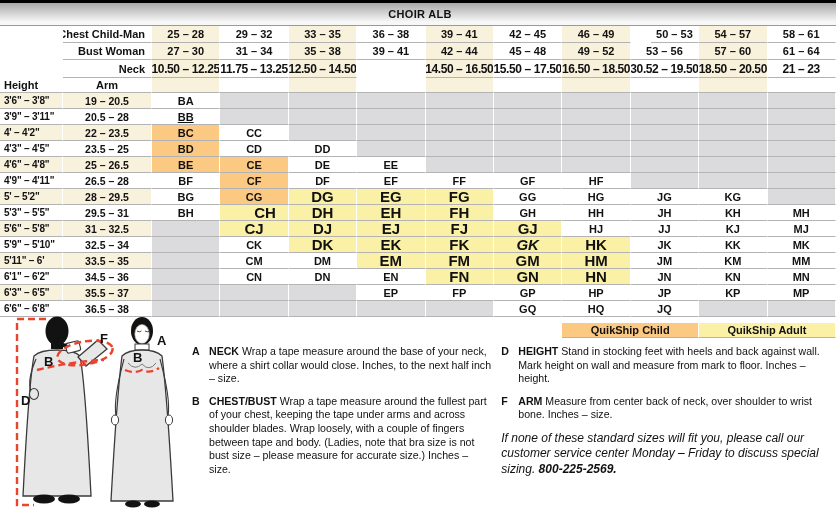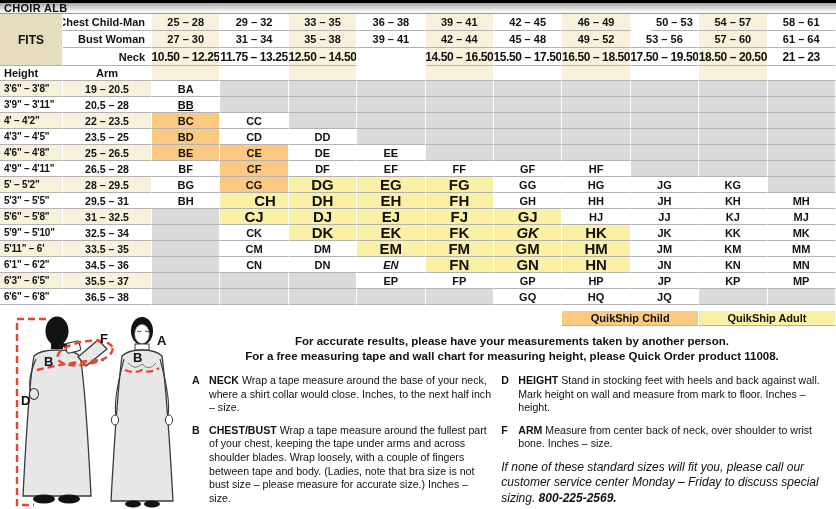--- a/index.html
+++ b/index.html
@@ -5,23 +5,23 @@
   * { margin:0; padding:0; box-sizing:border-box; }
   html,body { background:#888; }
   .stage {
     position:relative; width:836px; height:509px; margin:0 auto;
     background:#fff; overflow:hidden;
     font-family:"Liberation Sans", sans-serif; color:#111;
   }
   
   .chart { position:absolute; top:0; left:0; width:836px; }
   .title-bar {
-    height:14px; border-top:3px solid #000; border-bottom:1px solid #9a9a9a;
+    height:26px; border-top:3px solid #000; border-bottom:1px solid #9a9a9a;
     background:linear-gradient(to bottom,#a8a8a8,#f7f7f7 85%);
-    display:flex; align-items:center;
+    display:flex; align-items:center;justify-content:center;
   }
   .title-bar span { font-weight:bold; font-size:11px; padding-left:4px; letter-spacing:.3px; }
   .grid {
     display:grid; width:836px;
     grid-template-columns:63px 89px repeat(10, 68.4px);
     grid-template-rows:17px 17px 18px 15px repeat(14,16px) 6px 15px;
   }
   .c {
     border-right:1.5px solid #fff; border-bottom:1px solid var(--line,#b3b3b3);
     display:flex; align-items:center; justify-content:center;
@@ -61,21 +61,20 @@
 </head>
 <body style="--child: #FBC981; --adult: #FAF0A6; --cream: #F8F1DB; --tan: #E6DDBC; --gray_cell: #DBDBDD; --line: #B3B3B3; --red: #E8442E;">
 
 <div class="stage">
 
   <div class="chart">
     <div class="title-bar">
       <span>CHOIR ALB</span>
     </div>
     <div class="grid" id="grid">
-        <div class="c fits" style="grid-area: 1 / 1 / 4;">FITS</div>
         <div class="c flab" style="grid-area: 1 / 2;">Chest Child-Man</div>
         <div class="c fval cream" style="grid-area: 1 / 3;">25 – 28</div>
         <div class="c fval w" style="grid-area: 1 / 4;">29 – 32</div>
         <div class="c fval cream" style="grid-area: 1 / 5;">33 – 35</div>
         <div class="c fval w" style="grid-area: 1 / 6;">36 – 38</div>
         <div class="c fval cream" style="grid-area: 1 / 7;">39 – 41</div>
         <div class="c fval w" style="grid-area: 1 / 8;">42 – 45</div>
         <div class="c fval cream" style="grid-area: 1 / 9;">46 – 49</div>
         <div class="c fval w" style="grid-area: 1 / 10; margin-left: 20px;">50 – 53</div>
         <div class="c fval cream" style="grid-area: 1 / 11;">54 – 57</div>
@@ -92,21 +91,21 @@
         <div class="c fval cream" style="grid-area: 2 / 11;">57 – 60</div>
         <div class="c fval w" style="grid-area: 2 / 12;">61 – 64</div>
         <div class="c flab" style="grid-area: 3 / 2;">Neck</div>
         <div class="c fval cream small" style="grid-area: 3 / 3;">10.50 – 12.25</div>
         <div class="c fval w small" style="grid-area: 3 / 4;">11.75 – 13.25</div>
         <div class="c fval cream small" style="grid-area: 3 / 5;">12.50 – 14.50</div>
         <div class="c fval w small" style="grid-area: 3 / 6; margin-top: 22px;">13.75 – 15.25</div>
         <div class="c fval cream small" style="grid-area: 3 / 7;">14.50 – 16.50</div>
         <div class="c fval w small" style="grid-area: 3 / 8;">15.50 – 17.50</div>
         <div class="c fval cream small" style="grid-area: 3 / 9;">16.50 – 18.50</div>
-        <div class="c fval w small" style="grid-area: 3 / 10;">17.50 – 19.50</div>
+        <div class="c fval w small" style="grid-area: 3 / 10;">30.52 – 19.50</div>
         <div class="c fval cream small" style="grid-area: 3 / 11;">18.50 – 20.50</div>
         <div class="c fval w small" style="grid-area: 3 / 12;">21 – 23</div>
         <div class="c hlab" style="grid-area: 4 / 1;">Height</div>
         <div class="c alab" style="grid-area: 4 / 2;">Arm</div>
         <div class="c cream" style="grid-area: 4 / 3;"></div>
         <div class="c w" style="grid-area: 4 / 4;"></div>
         <div class="c cream" style="grid-area: 4 / 5;"></div>
         <div class="c w" style="grid-area: 4 / 6;"></div>
         <div class="c cream" style="grid-area: 4 / 7;"></div>
         <div class="c w" style="grid-area: 4 / 8;"></div>
@@ -244,21 +243,21 @@
         <div class="c s-adult" style="grid-area: 15 / 8;">GM</div>
         <div class="c s-adult" style="grid-area: 15 / 9;">HM</div>
         <div class="c s-std" style="grid-area: 15 / 10;">JM</div>
         <div class="c s-std" style="grid-area: 15 / 11;">KM</div>
         <div class="c s-std" style="grid-area: 15 / 12;">MM</div>
         <div class="c hcell w" style="grid-area: 16 / 1;">6'1" – 6'2"</div>
         <div class="c acell w" style="grid-area: 16 / 2;">34.5 – 36</div>
         <div class="c s-none" style="grid-area: 16 / 3;"></div>
         <div class="c s-std" style="grid-area: 16 / 4;">CN</div>
         <div class="c s-std" style="grid-area: 16 / 5;">DN</div>
-        <div class="c s-std" style="grid-area: 16 / 6; font-style: italic;">EN</div>
+        <div class="c s-std" style="grid-area: 16 / 6;">EN</div>
         <div class="c s-adult" style="grid-area: 16 / 7;">FN</div>
         <div class="c s-adult" style="grid-area: 16 / 8;">GN</div>
         <div class="c s-adult" style="grid-area: 16 / 9;">HN</div>
         <div class="c s-std" style="grid-area: 16 / 10;">JN</div>
         <div class="c s-std" style="grid-area: 16 / 11;">KN</div>
         <div class="c s-std" style="grid-area: 16 / 12;">MN</div>
         <div class="c hcell cream" style="grid-area: 17 / 1;">6'3" – 6'5"</div>
         <div class="c acell cream" style="grid-area: 17 / 2;">35.5 – 37</div>
         <div class="c s-none" style="grid-area: 17 / 3;"></div>
         <div class="c s-none" style="grid-area: 17 / 4;"></div>
@@ -326,24 +325,20 @@
       <path d="M125 55 Q134 59 142 55 Q150 59 159 53" stroke="#E8442E"></path>
     </g>
     <text x="21" y="90" class="flabel">D</text>
     <text x="44" y="51" class="flabel">B</text>
     <text x="100" y="28" class="flabel">F</text>
     <text x="157" y="30" class="flabel">A</text>
     <text x="133" y="47" class="flabel">B</text>
   </svg>
 
   <div class="instructions">
-    <div class="intro">
-      <div>For accurate results, please have your measurements taken by another person.</div>
-      <div>For a free measuring tape and wall chart for measuring height, please Quick Order product 11008.</div>
-    </div>
     <div class="cols">
       <div class="col-left" id="col-left">
           <div class="sec">
             <span class="letter">A</span>
             <div class="stext"><b>NECK </b>Wrap a tape measure around the base of your neck, where a shirt collar would close. Inches, to the next half inch – size.</div>
           </div>
           <div class="sec">
             <span class="letter">B</span>
             <div class="stext"><b>CHEST/BUST </b>Wrap a tape measure around the fullest part of your chest, keeping the tape under arms and across shoulder blades. Wrap loosely, with a couple of fingers between tape and body. (Ladies, note that bra size is not bust size – please measure for accurate size.) Inches – size.</div>
           </div>

